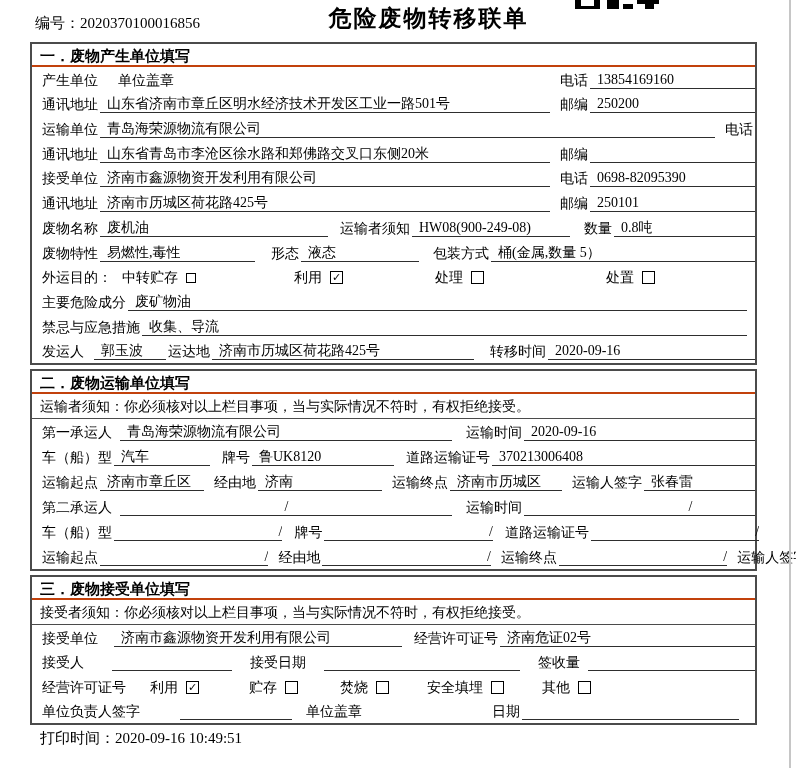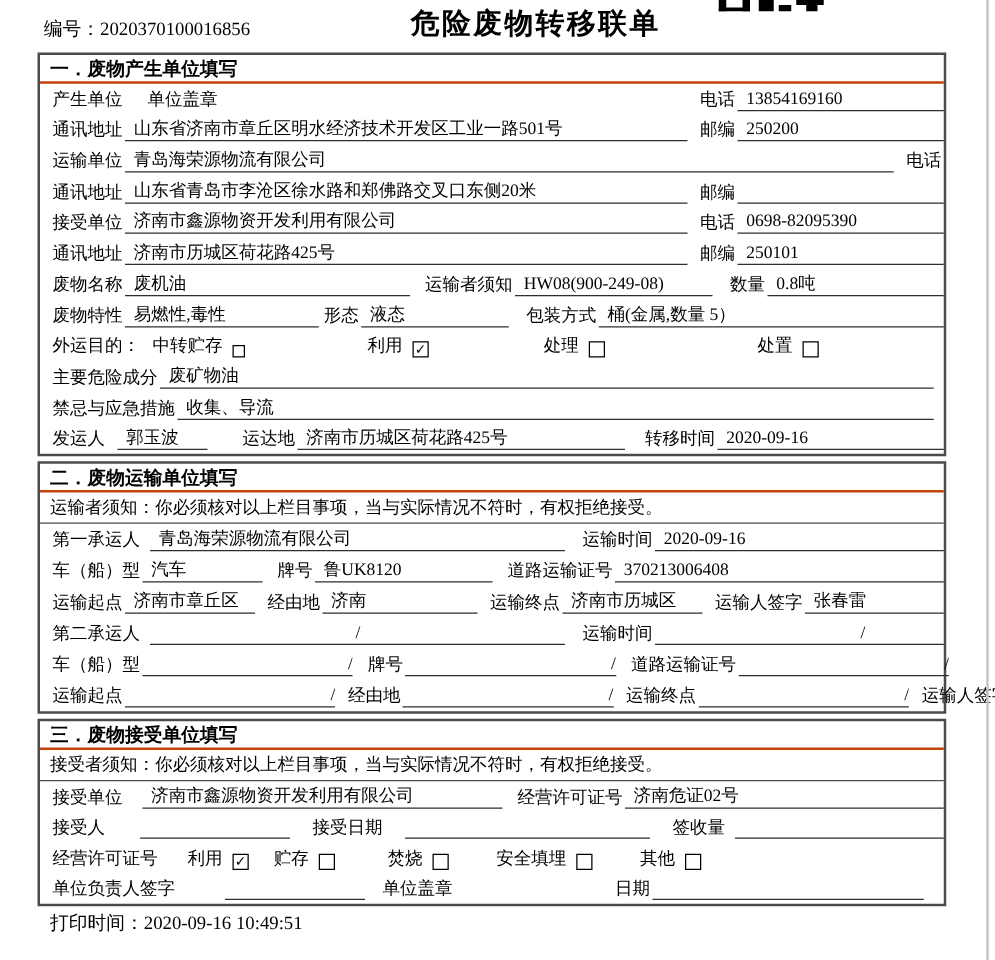--- a/index.html
+++ b/index.html
@@ -36,21 +36,21 @@
   .box2 .row { height:25px;font-family:Liberation Serif, serif; }
   .box3 .row { height:24.5px; }
 
   .lbl { white-space:nowrap; padding:0 2px; line-height:17px; }
   .val { border-bottom:1px solid #2e2e2e; padding:0 4px 0 7px; white-space:nowrap;
          overflow:hidden; line-height:17px; min-height:17px; }
   .fill { flex:1 1 auto; }
   .slash { padding-left:23%; }
   .spacer { flex:1 1 auto; }
 
-  .opt { display:flex; align-items:flex-end; white-space:nowrap; line-height:17px; }
+  .opt { display:flex; align-items:center; white-space:nowrap; line-height:17px; }
   .cb { display:inline-block; width:13px; height:13px; border:1px solid #000; margin-left:8px;
         font-size:11px; line-height:12px; text-align:center;
         font-family:"DejaVu Sans",sans-serif; }
 
   .footer { margin:4px 0 0 40px; font-size:15px; white-space:nowrap; }
 </style>
 </head>
 <body>
 
 <div class="edge-line"></div>
@@ -119,21 +119,21 @@
     <span class="val" style="width:228px">废机油</span>
     <span class="lbl" style="margin-left:10px">运输者须知</span>
     <span class="val" style="width:158px">HW08(900-249-08)</span>
     <span class="lbl" style="margin-left:12px">数量</span>
     <span class="val fill">0.8吨</span>
   </div>
 
   <div class="row">
     <span class="lbl">废物特性</span>
     <span class="val" style="width:155px">易燃性,毒性</span>
-    <span class="lbl" style="margin-left:2px">形态</span>
+    <span class="lbl" style="margin-left:14px">形态</span>
     <span class="val" style="width:118px">液态</span>
     <span class="lbl" style="margin-left:12px">包装方式</span>
     <span class="val fill">桶(金属,数量 5）</span>
   </div>
 
   <div class="row">
     <span class="lbl">外运目的：</span>
     <span class="opt" style="margin-left:8px">
       <span>中转贮存</span>
       <span class="cb" style="width:10px;height:10px"><span></span></span>
@@ -159,21 +159,21 @@
 
   <div class="row">
     <span class="lbl">禁忌与应急措施</span>
     <span class="val fill" style="margin-right:8px">收集、导流</span>
   </div>
 
 
   <div class="row">
     <span class="lbl">发运人</span>
     <span class="val" style="width:72px;margin-left:8px">郭玉波</span>
-    <span class="lbl" style="margin-left:26px">运达地</span>
+    <span class="lbl" style="">运达地</span>
     <span class="val" style="width:262px">济南市历城区荷花路425号</span>
     <span class="lbl" style="margin-left:14px">转移时间</span>
     <span class="val fill">2020-09-16</span>
   </div>
 </div>
 
 <div class="box box2">
   <div class="box-title">二．废物运输单位填写</div>
   <div class="notice">运输者须知：你必须核对以上栏目事项，当与实际情况不符时，有权拒绝接受。</div>
 
@@ -251,21 +251,21 @@
     <span class="lbl" style="margin-left:16px">签收量</span>
     <span class="val fill" style="margin-left:6px"></span>
   </div>
 
   <div class="row">
     <span class="lbl">经营许可证号</span>
     <span class="opt" style="margin-left:22px">
       <span>利用</span>
       <span class="cb"><span>✓</span></span>
     </span>
-    <span class="opt" style="margin-left:20px">
+    <span class="opt" style="margin-left:50px">
       <span>贮存</span>
       <span class="cb"><span></span></span>
     </span>
     <span class="opt" style="margin-left:42px">
       <span>焚烧</span>
       <span class="cb"><span></span></span>
     </span>
     <span class="opt" style="margin-left:38px">
       <span>安全填埋</span>
       <span class="cb"><span></span></span>

